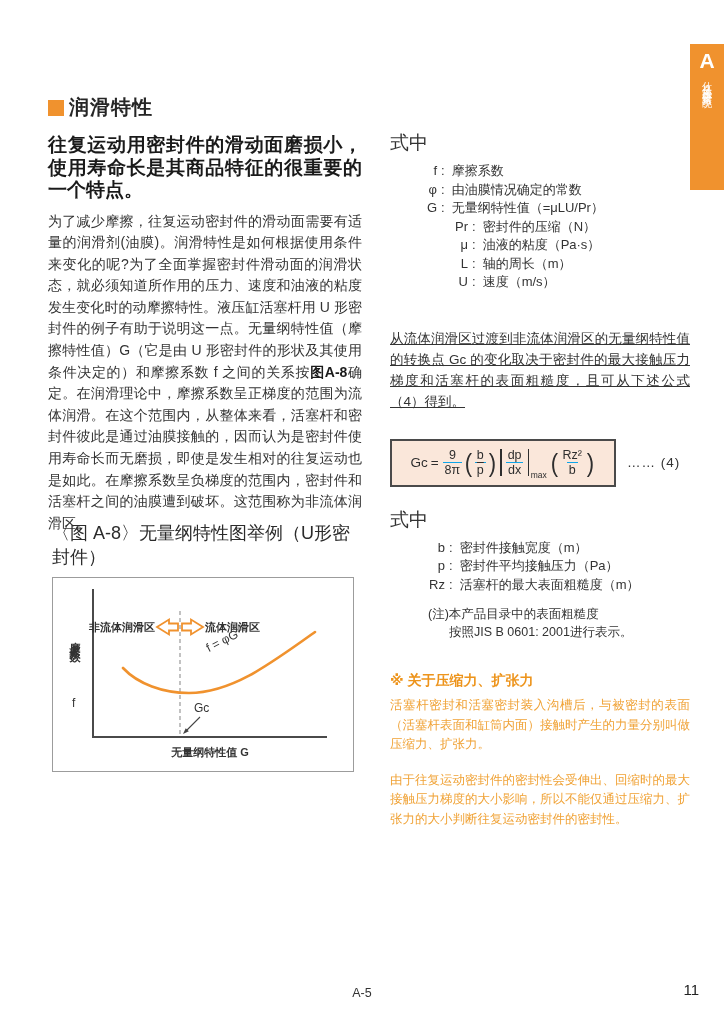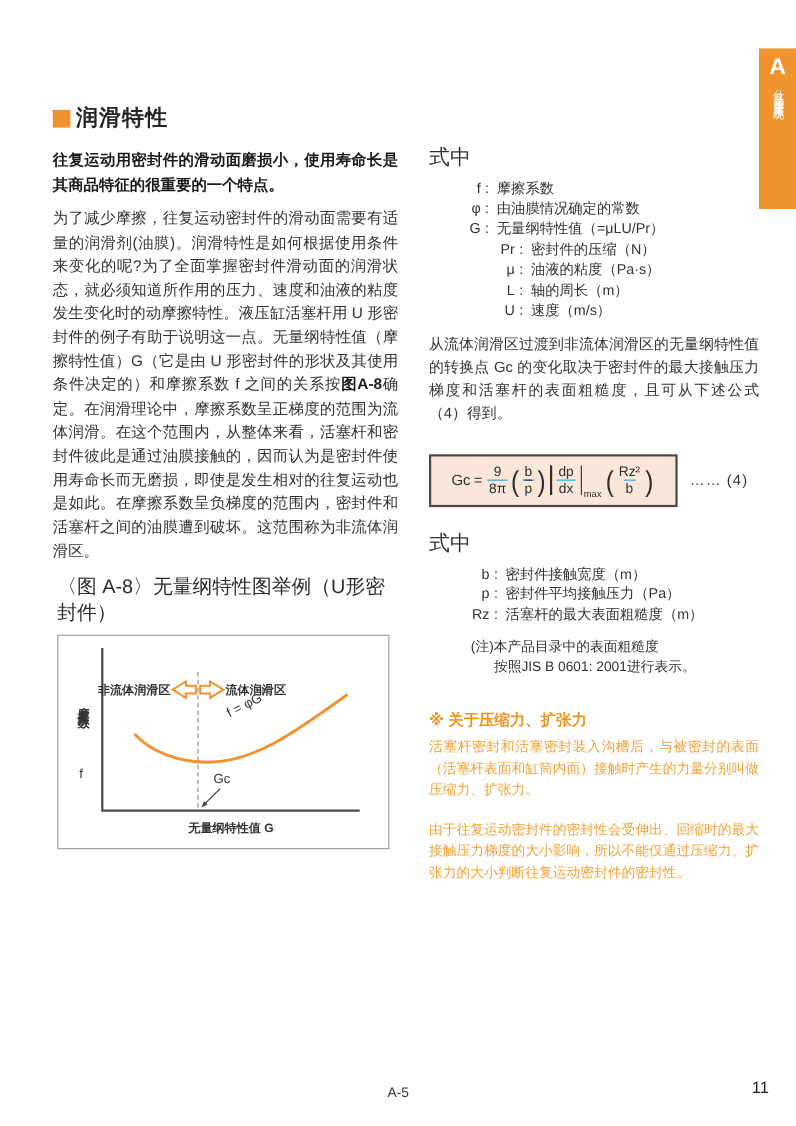--- a/index.html
+++ b/index.html
@@ -9,21 +9,21 @@
 
   
   .side-tab { position:absolute; right:0; top:44px; width:34px; height:146px; background:#F0922E; color:#fff; text-align:center; }
   .tab-letter { font-size:21px; font-weight:bold; line-height:1; padding-top:6px; }
   .tab-vert { display:inline-block; writing-mode:vertical-rl; text-orientation:upright; font-size:10px; letter-spacing:2px; margin-top:3px; line-height:1.1; }
 
   
   .col-left { position:absolute; left:48px; top:94px; width:314px; }
   .heading { display:flex; align-items:center; font-size:20px; font-weight:bold; color:#262626; letter-spacing:1px; }
   .sq { width:16px; height:16px; background:#F0922E; margin-right:5px; flex:none; }
-  .intro { margin-top:13px; font-size:14px; font-weight:bold; color:#1a1a1a; line-height:22.5px; text-align:justify; }
+  .intro { margin-top:13px; font-size:19px; font-weight:bold; color:#1a1a1a; line-height:22.5px; text-align:justify; }
   .body-text { margin-top:9px; font-size:14px; color:#333; line-height:21.6px; text-align:justify; }
   .body-text .bold { font-weight:bold; color:#1a1a1a; }
 
   
   .figure { position:absolute; left:52px; top:521px; width:304px; }
   .fig-title { font-size:18px; color:#2b2b2b; margin-bottom:8px; }
   .fig-box { position:relative; width:302px; height:195px; border:1px solid #9c9c9c; background:#fff; }
   .fig-box svg { position:absolute; left:0; top:0; }
   .ov { position:absolute; color:#333; white-space:nowrap; }
   .yl1 { left:14px; top:55px; writing-mode:vertical-rl; text-orientation:upright; font-size:11px; font-weight:bold; letter-spacing:3px; }
@@ -37,21 +37,21 @@
 
   
   .col-right { position:absolute; left:390px; top:130px; width:300px; }
   .shiki { font-size:19px; color:#333; }
   .vars { margin-top:6px; }
   .var-row { display:flex; font-size:13px; color:#333; line-height:18.5px; }
   .var-sym { width:47px; text-align:right; flex:none; }
   .var-row.sub .var-sym { width:78px; }
   .vars2 .var-row .var-sym { width:55px; }
   .colon { margin:0 7px 0 4px; flex:none; }
-  .para { margin-top:10px; font-size:13.5px; line-height:21px; color:#333; text-align:justify; }
+  .para { margin-top:36px; font-size:13.5px; line-height:21px; color:#333; text-align:justify;text-decoration:underline; }
   .formula-row { margin-top:27px; display:flex; align-items:center; }
   .formula-box { width:226px; height:48px; background:#FAE7DA; border:2px solid #4a4a4a; display:flex; align-items:center; justify-content:center; font-size:13.5px; color:#2e2e2e; }
   .frac { display:inline-flex; flex-direction:column; align-items:center; line-height:1.15; font-size:12.5px; margin:0 1px; }
   .frac .num { padding:0 2px; }
   .frac .den { border-top:1px solid #0ea5e9; padding:0 2px; }
   .paren { display:inline-block; font-size:26px; font-weight:300; line-height:1; margin:0 1px; transform:scaleX(.85); color:#2e2e2e; }
   .vbar { width:1.2px; height:27px; background:#2e2e2e; margin:0 3px; flex:none; }
   .fmax { font-size:8.5px; align-self:flex-end; margin:0 2px 5px -1px; }
   .overbar { text-decoration:overline; }
   .eq-no { margin-left:11px; font-size:13.5px; color:#333; letter-spacing:1px; }

